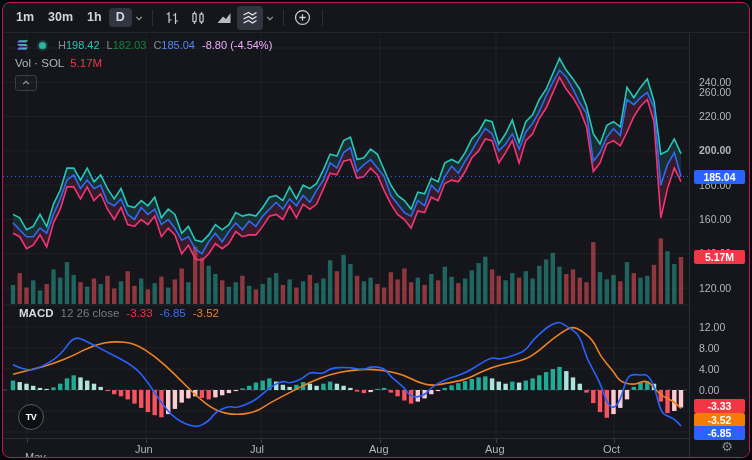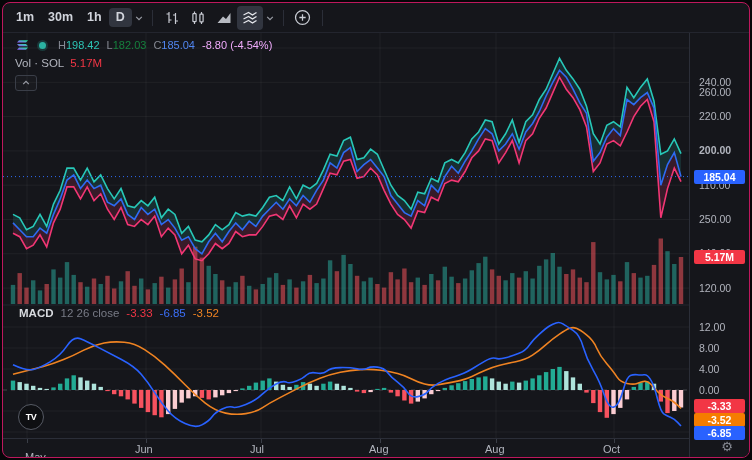--- a/index.html
+++ b/index.html
@@ -379,22 +379,22 @@
     <div class="tvlogo">
         <span>TV</span>
       </div>
 
     <div class="price-axis" id="price-axis">
       <div class="gear">⚙</div>
     <span class="ax-lab" style="top: 21px; margin-top: 32px;">260.00</span>
         <span class="ax-lab" style="top: 42.8px;">240.00</span>
         <span class="ax-lab" style="top: 77.1px;">220.00</span>
         <span class="ax-lab" style="top: 111.4px; font-weight: bold;">200.00</span>
-        <span class="ax-lab" style="top: 145.7px;">110.00</span>
-        <span class="ax-lab" style="top: 180px;">250.00</span>
+        <span class="ax-lab" style="top: 145.7px;">180.00</span>
+        <span class="ax-lab" style="top: 180px;">160.00</span>
         <span class="ax-lab" style="top: 214.3px;">140.00</span>
         <span class="ax-lab" style="top: 248.6px;">120.00</span>
         <span class="ax-lab" style="top: 287.5px;">12.00</span>
         <span class="ax-lab" style="top: 308.5px;">8.00</span>
         <span class="ax-lab" style="top: 329.5px;">4.00</span>
         <span class="ax-lab" style="top: 350.5px;">0.00</span>
         <div class="badge" style="top: 136.6px; background: rgb(41, 98, 255);">185.04</div>
         <div class="badge" style="top: 217px; background: rgb(242, 54, 69);">5.17M</div>
         <div class="badge" style="top: 366px; background: rgb(242, 54, 69);">-3.33</div>
         <div class="badge" style="top: 379.5px; background: rgb(245, 124, 0);">-3.52</div>

